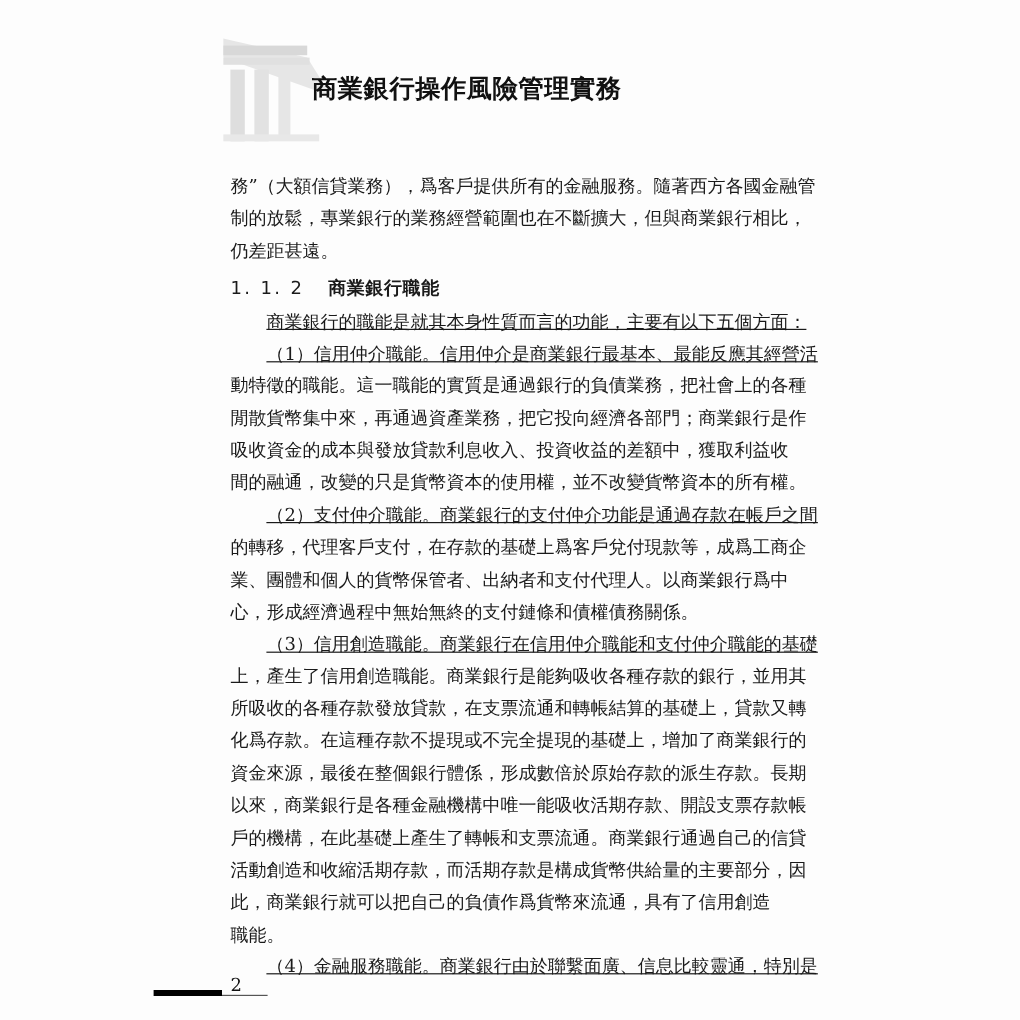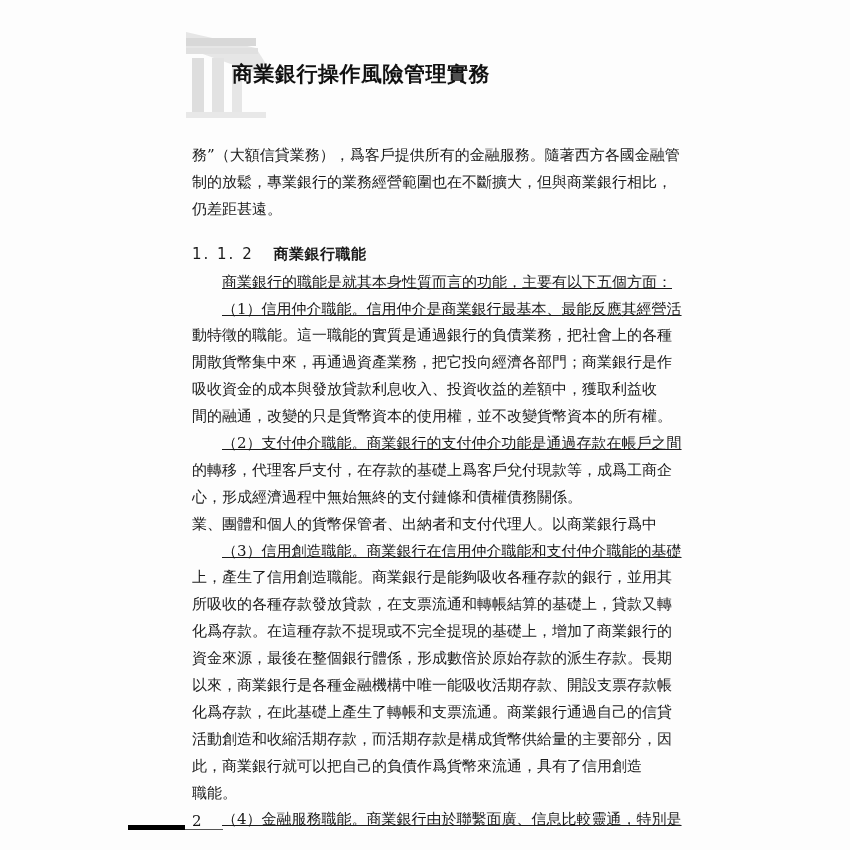--- a/index.html
+++ b/index.html
@@ -3,28 +3,28 @@
   <meta charset="utf-8">
   <style>
     html, body { margin: 0; padding: 0; background: #ffffff; }
     body { width: 850px; height: 850px; position: relative; overflow: hidden;
            font-family: "DejaVu Serif", "Liberation Serif", serif; color: #1a1a1a; }
     .page { position: absolute; left: 0; top: 0; width: 850px; height: 850px; background: #fdfdfd; }
 
     
     .header-art { position: absolute; left: 186px; top: 18px; width: 90px; height: 100px; }
     .header-title { position: absolute; left: 232px; top: 60px; font-size: 21px; font-weight: bold;
-                    letter-spacing: 0.5px; color: #111; white-space: nowrap; }
+                    letter-spacing: 0.5px; color: #111; white-space: nowrap; padding-left: 28px; }
 
     .body-text { position: absolute; left: 192px; top: 142px; width: 458px; font-size: 15px;
                  line-height: 26.9px; text-align: justify; text-justify: inter-character; }
     .line { display: block; white-space: nowrap; height: 26.9px; overflow: visible; }
     .para-start { padding-left: 30px; text-decoration: underline; }
     .heading { font-family: "DejaVu Sans", "Liberation Sans", sans-serif; font-size: 15px; font-weight: bold;
-               margin-top: 16px; height: 30px; line-height: 30px; letter-spacing: 0.5px; }
+               margin-top: 2px; height: 30px; line-height: 30px; letter-spacing: 0.5px; }
     .heading .num { margin-right: 14px; letter-spacing: 2px; font-weight: normal; }
     .heading .htitle { font-weight: bold; }
 
     .footer-bar { position: absolute; left: 128px; top: 825px; width: 57px; height: 5px; background: #000; }
     .footer-rule { position: absolute; left: 185px; top: 829px; width: 38px; height: 1px; background: #555; }
     .page-number { position: absolute; left: 192px; top: 812px; font-size: 15px; color: #111;
                    font-family: "DejaVu Serif", "Liberation Serif", serif; }
   </style>
 </head>
 <body>
@@ -55,30 +55,30 @@
     <span class="line para-start">商業銀行的職能是就其本身性質而言的功能，主要有以下五個方面：</span>
 
     <span class="line para-start">（1）信用仲介職能。信用仲介是商業銀行最基本、最能反應其經營活</span>
     <span class="line">動特徵的職能。這一職能的實質是通過銀行的負債業務，把社會上的各種</span>
     <span class="line">閒散貨幣集中來，再通過資產業務，把它投向經濟各部門；商業銀行是作</span>
     <span class="line">吸收資金的成本與發放貸款利息收入、投資收益的差額中，獲取利益收</span>
     <span class="line">間的融通，改變的只是貨幣資本的使用權，並不改變貨幣資本的所有權。</span>
 
     <span class="line para-start">（2）支付仲介職能。商業銀行的支付仲介功能是通過存款在帳戶之間</span>
     <span class="line">的轉移，代理客戶支付，在存款的基礎上爲客戶兌付現款等，成爲工商企</span>
+    <span class="line">業、團體和個人的貨幣保管者、出納者和支付代理人。以商業銀行爲中</span>
     <span class="line">心，形成經濟過程中無始無終的支付鏈條和債權債務關係。</span>
-    <span class="line">業、團體和個人的貨幣保管者、出納者和支付代理人。以商業銀行爲中</span>
 
     <span class="line para-start">（3）信用創造職能。商業銀行在信用仲介職能和支付仲介職能的基礎</span>
     <span class="line">上，產生了信用創造職能。商業銀行是能夠吸收各種存款的銀行，並用其</span>
     <span class="line">所吸收的各種存款發放貸款，在支票流通和轉帳結算的基礎上，貸款又轉</span>
     <span class="line">化爲存款。在這種存款不提現或不完全提現的基礎上，增加了商業銀行的</span>
     <span class="line">資金來源，最後在整個銀行體係，形成數倍於原始存款的派生存款。長期</span>
     <span class="line">以來，商業銀行是各種金融機構中唯一能吸收活期存款、開設支票存款帳</span>
-    <span class="line">化爲存款，在此基礎上產生了轉帳和支票流通。商業銀行通過自己的信貸</span>
+    <span class="line">戶的機構，在此基礎上產生了轉帳和支票流通。商業銀行通過自己的信貸</span>
     <span class="line">活動創造和收縮活期存款，而活期存款是構成貨幣供給量的主要部分，因</span>
     <span class="line">此，商業銀行就可以把自己的負債作爲貨幣來流通，具有了信用創造</span>
     <span class="line">職能。</span>
 
     <span class="line para-start">（4）金融服務職能。商業銀行由於聯繫面廣、信息比較靈通，特別是</span>
   </div>
 
   <div class="footer-bar"></div>
   <div class="footer-rule"></div>
   <div class="page-number">2</div>

